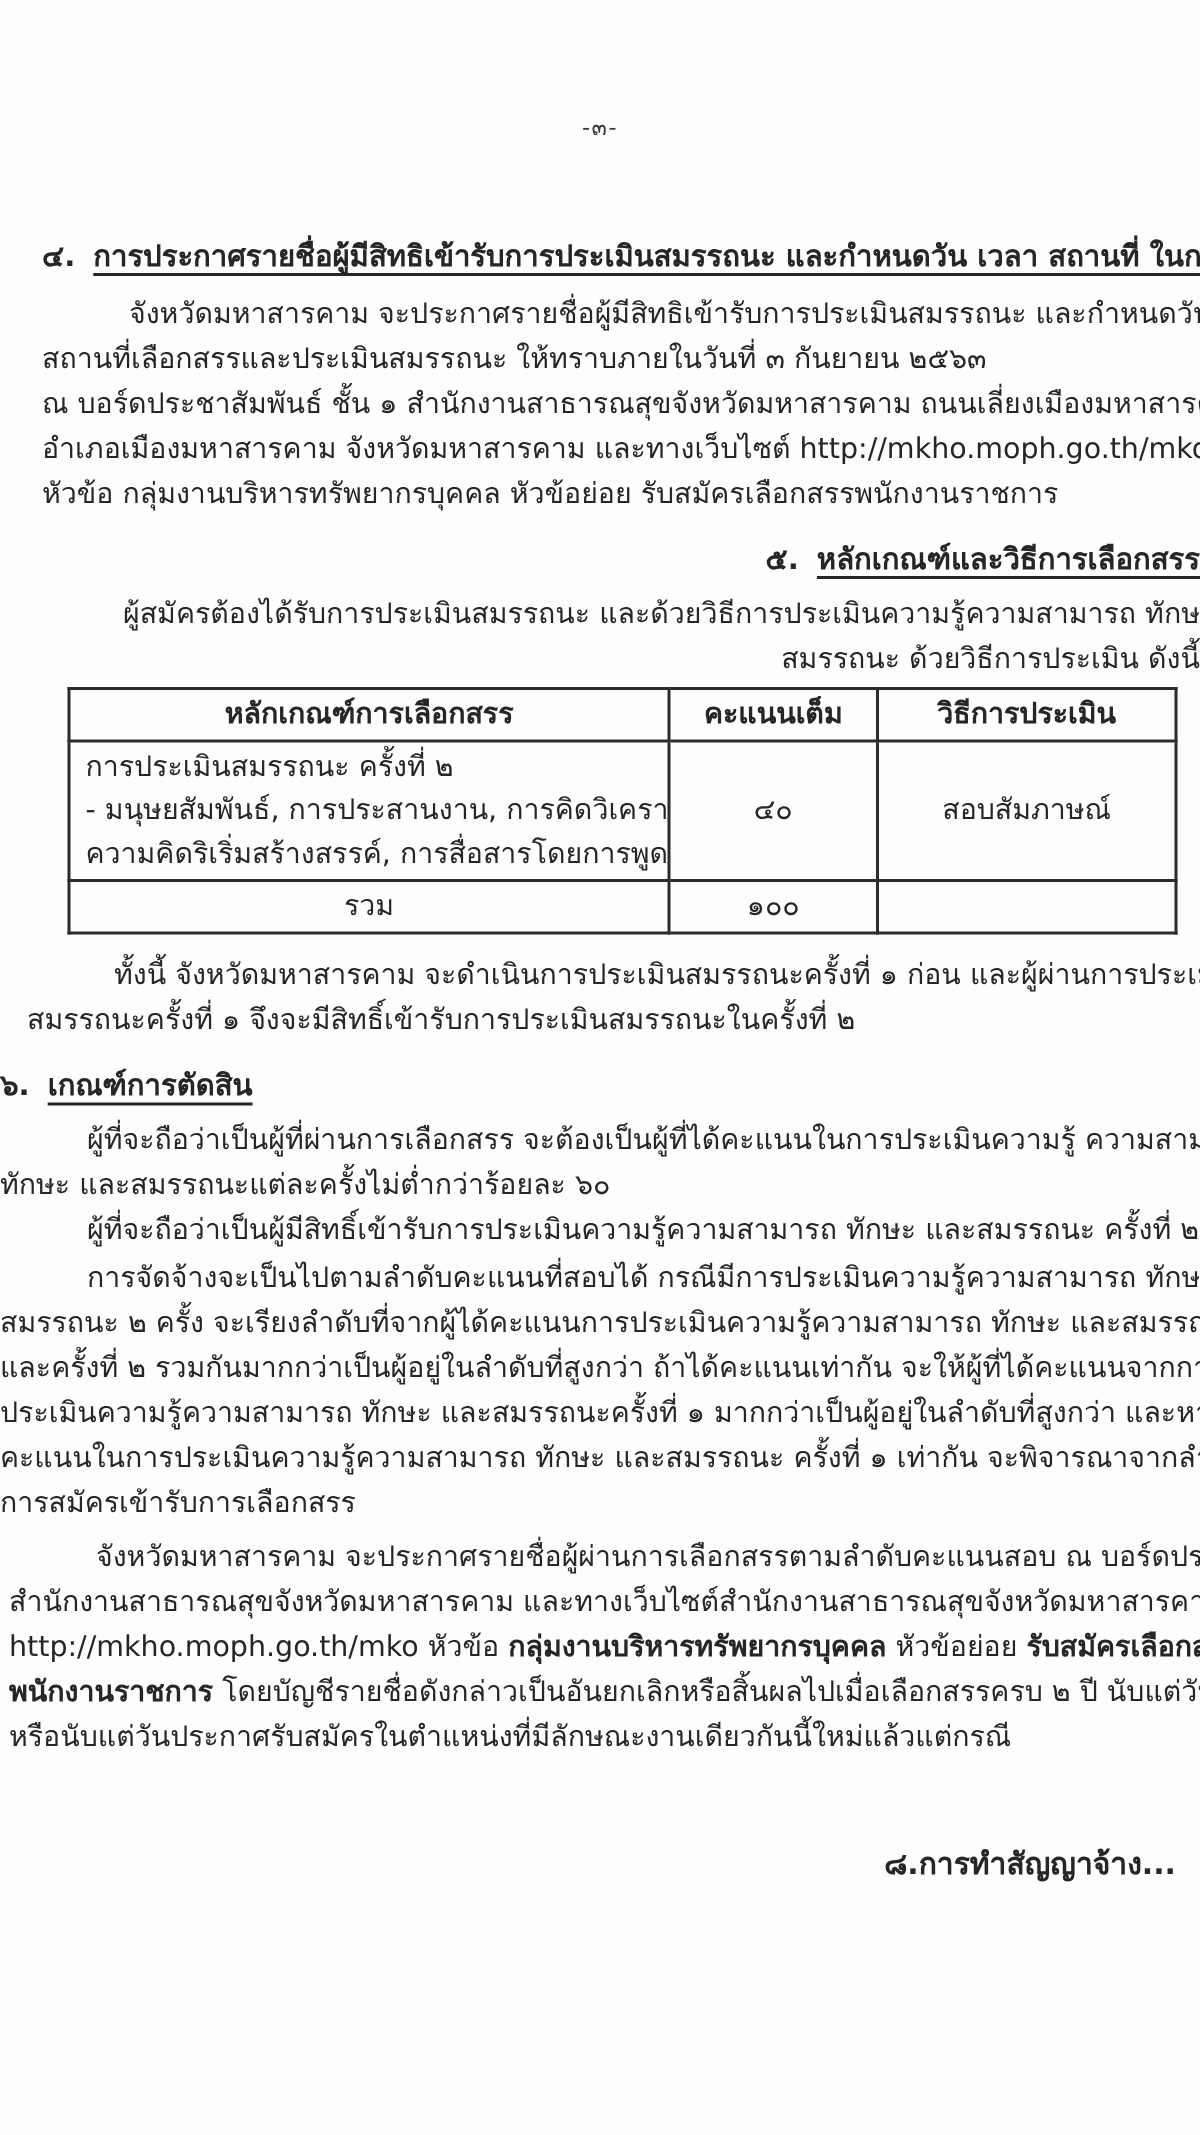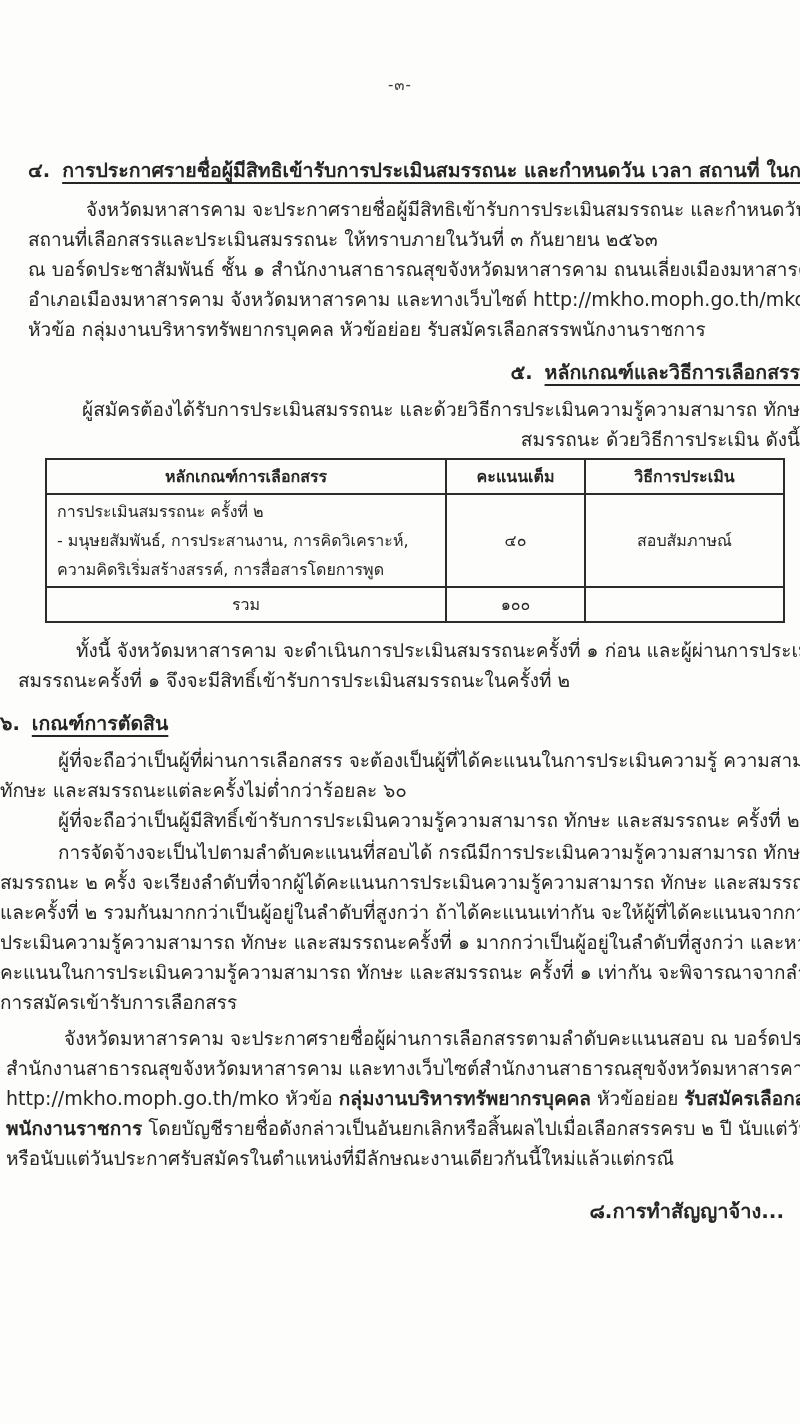--- a/index.html
+++ b/index.html
@@ -56,32 +56,32 @@
 
   table.criteria{
     margin:4px 0 0 45px;
     width:740px;
     border-collapse:collapse;
     table-layout:fixed;
   }
   table.criteria td,table.criteria th{
     border:2px solid #2c2c2c;
     padding:2px 10px;
-    font-size:16px;
+    font-size:19px;
     line-height:29px;
     vertical-align:middle;
     overflow:hidden;
   }
   table.criteria th{font-weight:bold;text-align:center;}
   .col-crit{width:398px;}
   .col-score{width:138px;}
   .col-method{width:198px;}
   td.center{text-align:center;}
   .footer-cont{
-    margin-top:23px;
+    margin-top:54px;
     text-align:right;
     padding-right:16px;
     font-weight:bold;
     font-size:20px;
   }
 </style>
 </head>
 <body>
 
 <div class="page">

